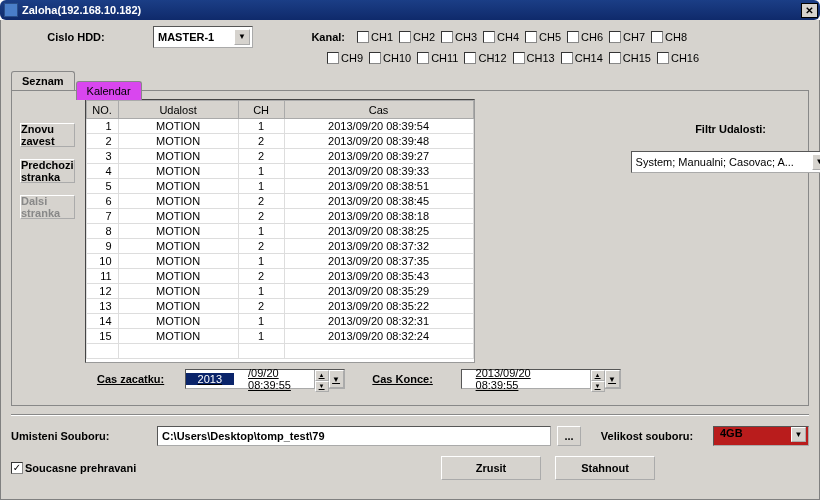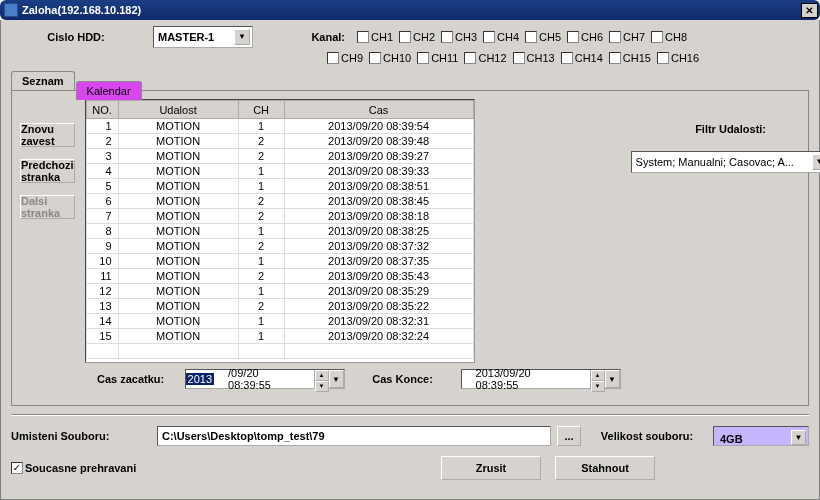--- a/index.html
+++ b/index.html
@@ -169,52 +169,52 @@
   }
   .filt-select span { overflow: hidden; text-overflow: ellipsis; white-space: nowrap; flex:1; text-align:left; }
   .filt-select .arrow {
     width: 16px; height: 16px;
     background: #d6d3ce;
     border: 1px outset #fff;
     text-align: center;
     font-size: 8px;
     line-height: 14px;
   }
-  .bottom-row { display:flex; align-items:center; margin-top:6px; gap:8px; }
+  .bottom-row { display:flex; align-items:center; margin-top:6px; gap:8px;text-decoration:underline; }
   .spin {
     background: #fff;
     border: 1px inset #aaa;
     height: 20px;
     display: flex;
     align-items: center;
     padding: 0;
     width: 160px;
   }
-  .spin .sel { background:#0a246a; color:#fff; padding:0 2px;}
+  .spin .sel { background:#0a246a; color:#fff; padding:0 12px;}
   .spin .rest { padding:0 14px; flex:1;}
   .spin .updown {
     width: 15px; text-align:center;
     border-left:1px solid #aaa;
     display:flex; flex-direction:column;
     height:100%;
   }
   .spin .updown div { flex:1; font-size:6px; line-height:9px; background:#d6d3ce; border:1px outset #fff;}
   .sep { display:flex; align-items:center; gap:6px; margin-top:10px;}
   .divider { border-top: 1px solid #888; border-bottom: 1px solid #fff; margin: 8px 0; }
   .path-input {
     background:#fff; border:1px inset #aaa; height:20px; flex:1;
     display:flex; align-items:center; padding:0 4px; font-weight:bold;
   }
   .browse-btn {
     width:24px; height:20px; border:1px outset #fff; background:#d6d3ce;
     text-align:center; font-weight:bold; cursor:pointer; line-height:18px;
   }
   .size-select {
-    background:#c4b5fd; border:1px inset #aaa; height:20px; width:96px;
-    display:flex; align-items:flex-end; padding:0 2px 0 6px; font-weight:bold;
+    background:#b91c1c; border:1px inset #aaa; height:20px; width:96px;
+    display:flex; align-items:flex-start; padding:0 2px 0 6px; font-weight:bold;
   }
   .size-select .arrow { margin-left:auto; width:15px; height:15px; background:#d6d3ce; border:1px outset #fff; font-size:8px; text-align:center; line-height:13px;}
   .final-row { display:flex; align-items:center; margin-top:10px; gap:14px;}
   .chk-box.checked::after { content:"✓"; font-size:10px; line-height:10px; display:block; text-align:center; color:#000;}
   .big-btn { width:100px; height:24px; border:1px outset #fff; background:#d6d3ce; font-weight:bold; display:flex; align-items:center; justify-content:center; cursor:pointer;}
 </style>
 </head>
 <body>
 
 <div class="titlebar">

